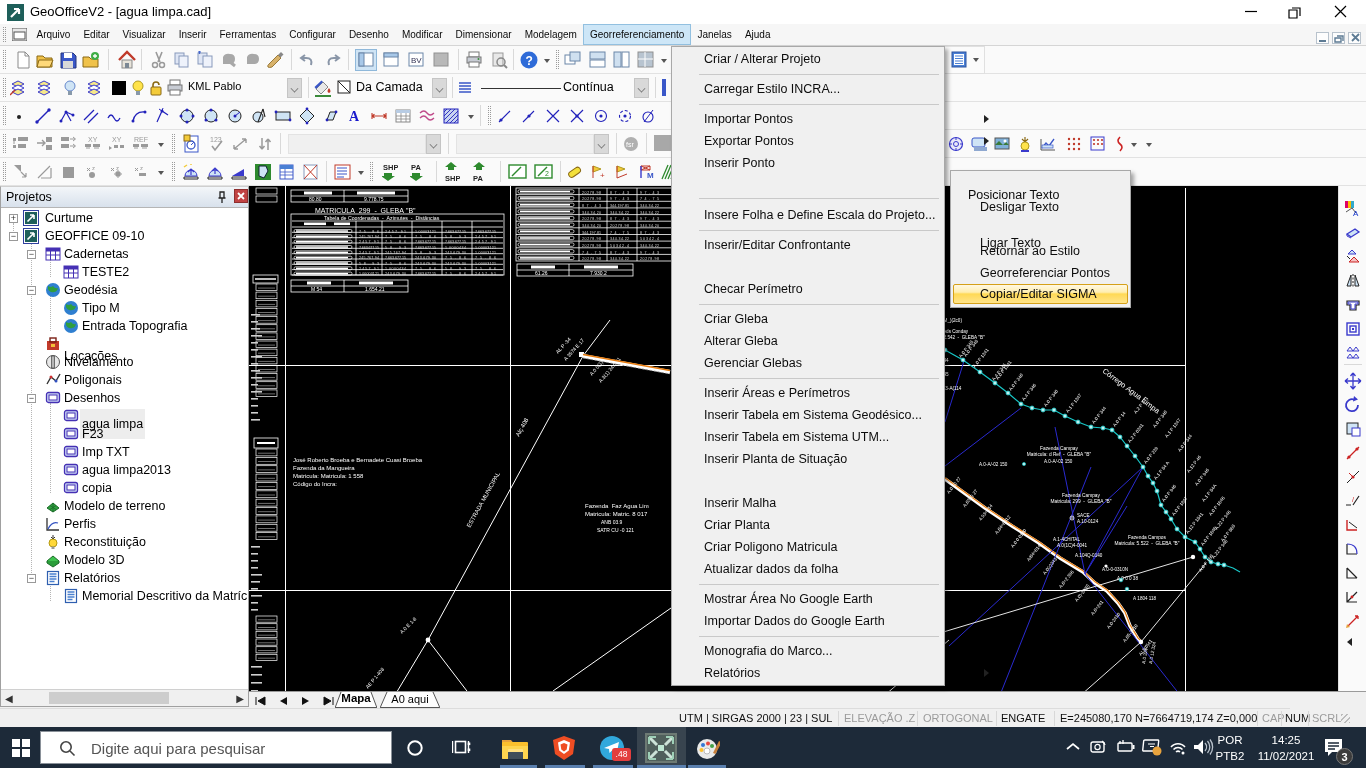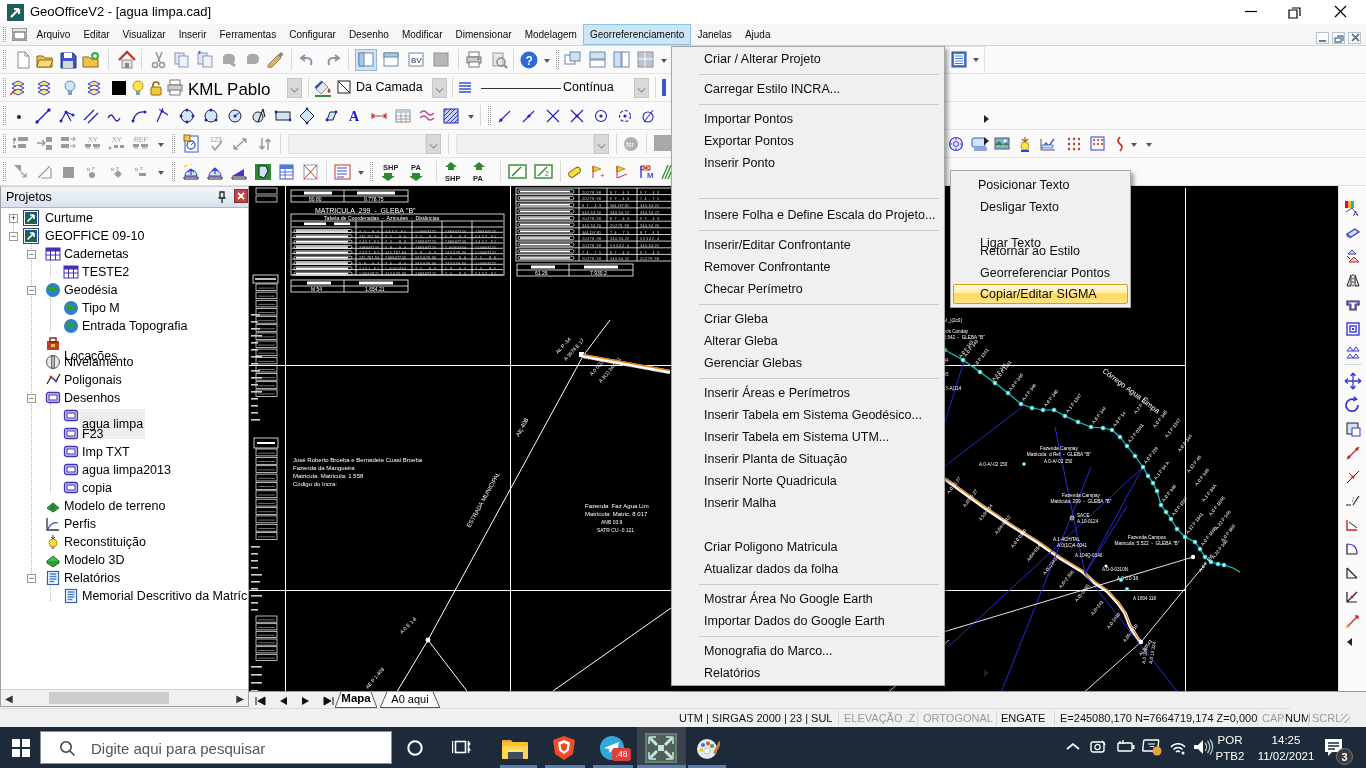--- a/index.html
+++ b/index.html
@@ -235,21 +235,21 @@
     </svg>
     <svg class="abs" style="left:148px;top:5px" width="18" height="18">
       <rect x="3" y="8" width="10" height="8" rx="1" fill="#f3cb3a" stroke="#8a6914"></rect>
       <path d="M5 8 v-2 a3 3 0 0 1 6 0" fill="none" stroke="#8a6914" stroke-width="1.6"></path>
     </svg>
     <svg class="abs" style="left:166px;top:5px" width="18" height="18">
       <rect x="4" y="1" width="10" height="5" fill="#fff" stroke="#777"></rect>
       <rect x="2" y="6" width="14" height="6" fill="#c8ccd4" stroke="#777"></rect>
       <rect x="4" y="11" width="10" height="5" fill="#fff" stroke="#777"></rect>
     </svg>
-    <div class="abs" style="left:188px;top:6px;font-size:17px;color:#000">KML Pablo</div>
+    <div class="abs" style="left:188px;top:6px;font-size:11px;color:#000">KML Pablo</div>
     <div class="combobtn" style="left:287px;top:4px;height:20px"></div>
     <div class="sep" style="left:308px;top:3px;height:21px"></div>
     <svg class="abs" style="left:313px;top:5px" width="20" height="18">
       <path d="M3 10 l7 -7 5 5 -7 7 z" fill="#e8e8e8" stroke="#888"></path>
       <path d="M10 3 l-7 7 -1.5 -2 7 -6.5 z" fill="#3a57c8"></path>
       <path d="M16 9 q3 4 0 5 q-3 -1 0 -5" fill="#c03a2a"></path>
       <path d="M2 17 h16" stroke="#3a8a3a" stroke-width="2"></path>
     </svg>
     <svg class="abs" style="left:337px;top:6px" width="15" height="15">
       <rect x="1" y="1" width="12" height="12" fill="#fff" stroke="#222"></rect>
@@ -1440,42 +1440,41 @@
  <div class="msep" style="top:27px"></div>
  <div class="mitem" style="top:31px">Carregar Estilo INCRA...</div>
  <div class="msep" style="top:57px"></div>
  <div class="mitem" style="top:61px">Importar Pontos<span class="arrow" style="right:8px;top:7px"></span></div>
  <div class="mitem" style="top:83px">Exportar Pontos<span class="arrow" style="right:8px;top:7px"></span></div>
  <div class="mitem" style="top:105px">Inserir Ponto</div>
  <div class="msep" style="top:151px"></div>
  <div class="mitem" style="top:157px">Insere Folha e Define Escala do Projeto...</div>
  <div class="msep" style="top:183px"></div>
  <div class="mitem" style="top:187px">Inserir/Editar Confrontante</div>
- <div class="mitem" style="top:209px">Remover Confrontante</div>
  <div class="mitem" style="top:231px">Checar Perímetro</div>
  <div class="msep" style="top:257px"></div>
  <div class="mitem" style="top:261px">Criar Gleba</div>
  <div class="mitem" style="top:283px">Alterar Gleba</div>
  <div class="mitem" style="top:305px">Gerenciar Glebas</div>
  <div class="msep" style="top:331px"></div>
  <div class="mitem" style="top:335px">Inserir Áreas e Perímetros</div>
  <div class="mitem" style="top:357px">Inserir Tabela em Sistema Geodésico...</div>
  <div class="mitem" style="top:379px">Inserir Tabela em Sistema UTM...</div>
  <div class="mitem" style="top:401px">Inserir Planta de Situação</div>
- <div class="mitem" style="top:423px">Inserir Norte Quadricula</div>
  <div class="mitem" style="top:445px">Inserir Malha</div>
+ <div class="mitem" style="top:467px">Criar Planta</div>
  <div class="mitem" style="top:489px">Criar Poligono Matricula</div>
  <div class="mitem" style="top:511px">Atualizar dados da folha</div>
  <div class="msep" style="top:537px"></div>
  <div class="mitem" style="top:541px">Mostrar Área No Google Earth</div>
  <div class="mitem" style="top:563px">Importar Dados do Google Earth</div>
  <div class="msep" style="top:589px"></div>
  <div class="mitem" style="top:593px">Monografia do Marco...</div>
  <div class="mitem" style="top:615px">Relatórios<span class="arrow" style="right:8px;top:7px"></span></div>
 </div>
 <div class="menu" id="submenu" style="left:950px;top:170px;width:181px;height:138px">
- <div class="mitem" style="top:3px;width:170px;padding-left:26px">Posicionar Texto</div>
+ <div class="mitem" style="top:13px;width:170px;padding-left:16px">Posicionar Texto</div>
  <div class="mitem" style="top:25px;width:170px;padding-left:28px">Desligar Texto</div>
  <div class="mitem" style="top:61px;width:170px;padding-left:28px">Ligar Texto</div>
  <div class="mitem" style="top:69px;width:170px;padding-left:28px">Retornar ao Estilo</div>
  <div class="mitem" style="top:91px;width:170px;padding-left:28px">Georreferenciar Pontos</div>
  <div class="mitem hl" style="top:113px;left:2px;width:175px;height:20px;line-height:19px;padding-left:26px">Copiar/Editar SIGMA</div>
 </div>
 
 </body></html>

